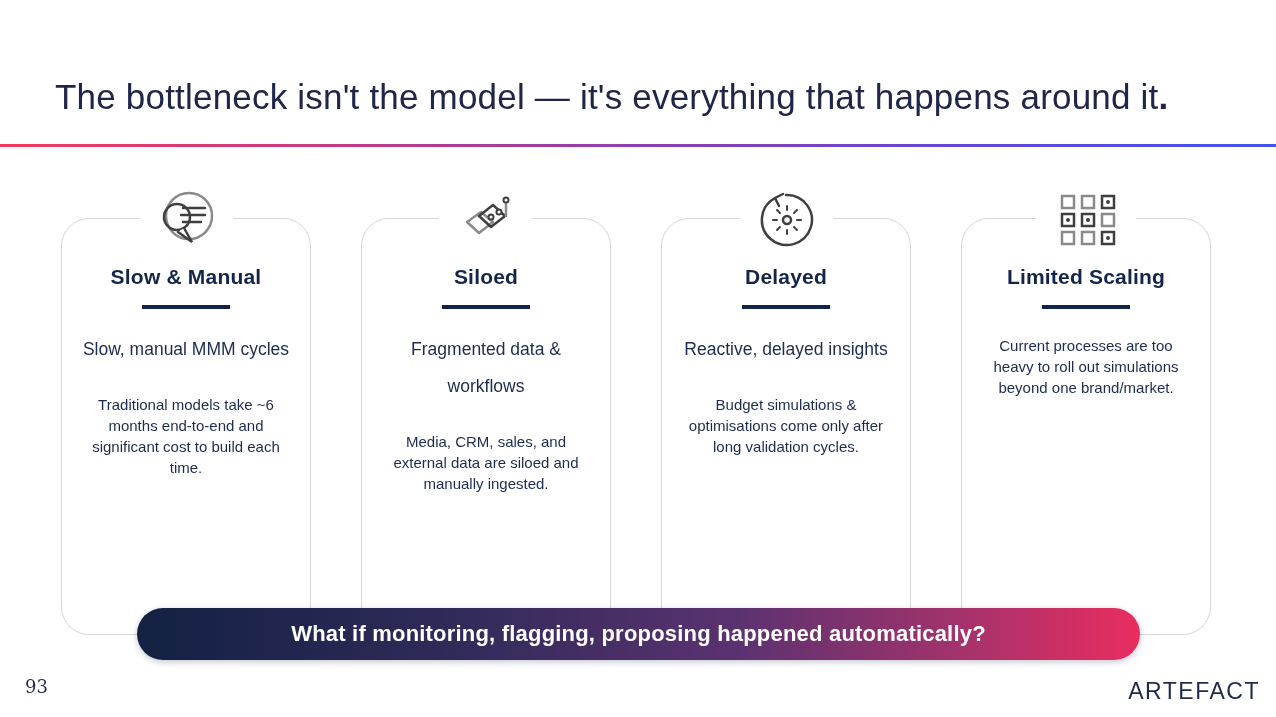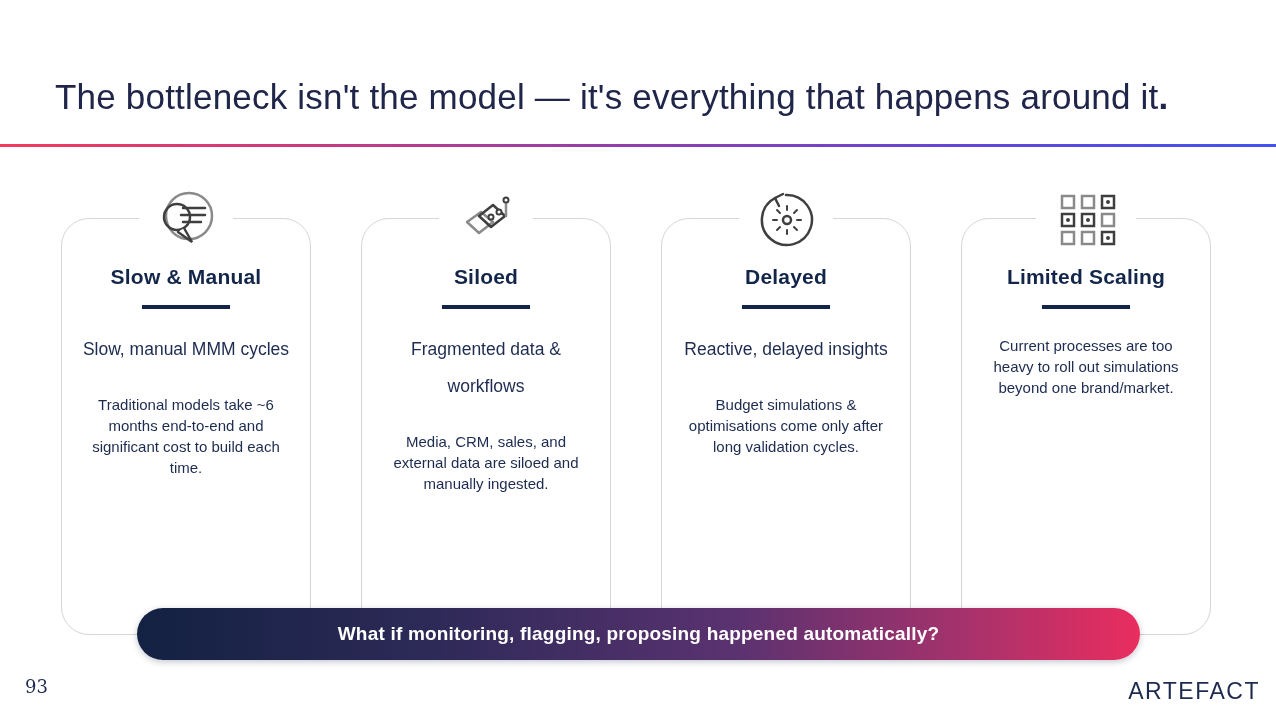--- a/index.html
+++ b/index.html
@@ -36,21 +36,21 @@
   }
   .bodytext{
     margin:26px 0 0 0;font-size:15px;line-height:21px;color:#1c2b4f;
   }
   .banner{
     position:absolute;left:137px;top:608px;width:1003px;height:52px;
     border-radius:26px;display:flex;align-items:center;justify-content:center;
     background:linear-gradient(90deg,#132142 0%,#2e2a58 30%,#5b3270 60%,#a4326c 82%,#ea2d5f 100%);
     box-shadow:0 2px 6px rgba(20,30,70,.25);
   }
-  .banner span{color:#ffffff;font-size:19px;font-weight:700;letter-spacing:.2px;}
+  .banner span{color:#ffffff;font-size:22px;font-weight:700;letter-spacing:.2px;}
   .page-number{
     position:absolute;left:25px;top:676px;font-family:"DejaVu Serif", serif;
     font-size:18px;color:#1e2a4d;
   }
   .logo{
     position:absolute;right:16px;top:678px;font-size:23px;font-weight:400;
     color:#1e2a4d;letter-spacing:1.5px;margin-left:24px;
   }
   svg .g1{stroke:#8a8a8a;}
   svg .g2{stroke:#3f3f3f;}

